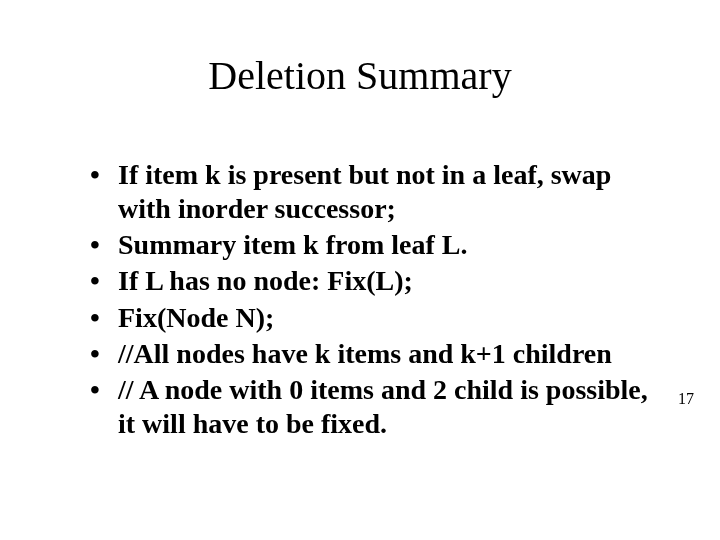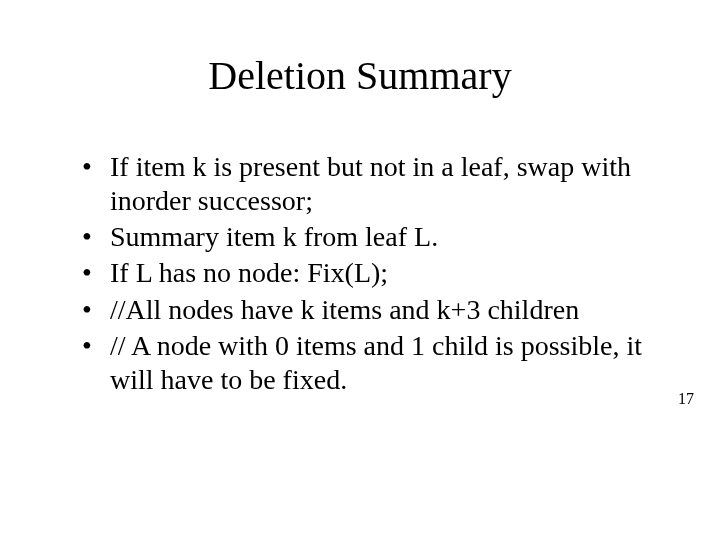--- a/index.html
+++ b/index.html
@@ -30,22 +30,23 @@
   .body {
     position: absolute;
     top: 150px;
     left: 78px;
     right: 60px;
     font-size: 28px;
     line-height: 1.22;
   }
   ul.bullets {
     list-style: none;
-    margin: 0;
+    margin: 8px;
     padding: 0;
+    font-weight: bold;
   }
   ul.bullets > li {
     position: relative;
     padding-left: 32px;
     margin: 0 0 2px 0;
   }
   ul.bullets > li::before {
     content: "•";
     position: absolute;
     left: 4px;
@@ -65,19 +66,20 @@
 <body>
 
 <div class="slide">
   <div class="title">Deletion Summary</div>
 
   <div class="body">
     <ul class="bullets">
       <li><span>If item k is present but not in a leaf, swap with inorder successor;</span></li>
       <li><span>Summary item k from leaf L.</span></li>
       <li><span>If L has no node: Fix(L);</span></li>
-      <li><span>//All nodes have k items and k+3 children</span></li>
-      <li><span>// A node with 0 items and 1 child is possible, it will have to be fixed.</span></li>
+      <li><span>Fix(Node  N);</span></li>
+      <li><span>//All nodes have k items and k+1 children</span></li>
+      <li><span>// A node with 0 items and 2 child is possible, it will have to be fixed.</span></li>
     </ul>
   </div>
 
   <div class="page-number">17</div>
 </div>
 
 </body></html>

